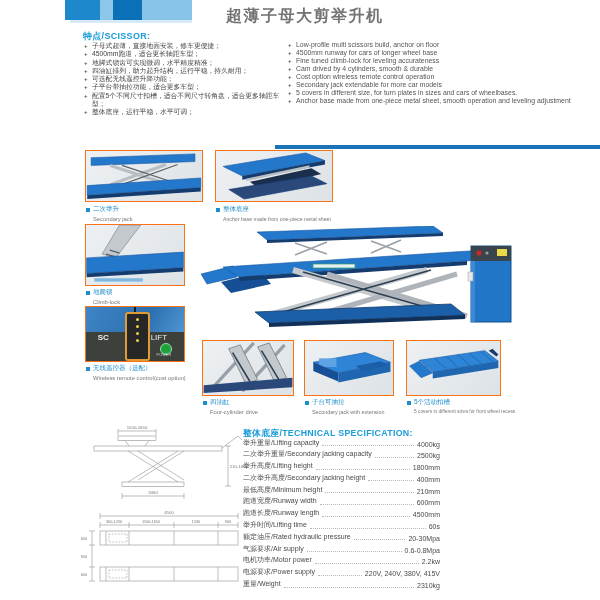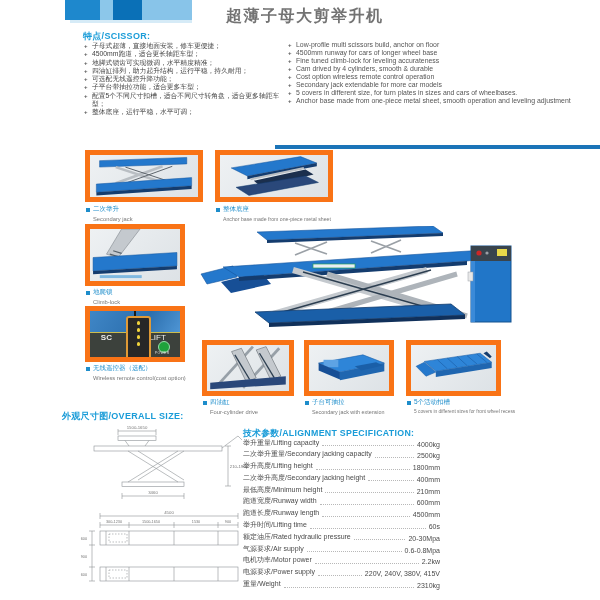--- a/index.html
+++ b/index.html
@@ -14,21 +14,21 @@
   .sec-head{position:absolute;font-size:9px;font-weight:bold;color:#1a9cd8;letter-spacing:.3px;white-space:nowrap;}
   
   .feat-list{position:absolute;}
   .fi{display:flex;}
   .fi .b{width:8px;font-size:6px;font-weight:bold;color:#555;flex:0 0 8px;line-height:inherit;}
   .feat-cn{left:84px;top:42px;width:208px;font-size:6.8px;line-height:8.3px;color:#444;}
   .feat-en{left:288px;top:41px;width:302px;font-size:6.9px;line-height:8px;color:#555;}
   
   .blue-line{position:absolute;left:275px;top:145px;width:325px;height:4px;background:#1b74b8;}
   
-  .tile{position:absolute;background:linear-gradient(135deg,#eef1f3,#dde2e6);border:5px solid #f97316;box-sizing:border-box;overflow:hidden;}
+  .tile{position:absolute;background:linear-gradient(135deg,#eef1f3,#dde2e6);border:1px solid #f97316;box-sizing:border-box;overflow:hidden;}
   .tile svg{display:block;width:100%;height:100%;}
   .cap{position:absolute;}
   .cap-cn{display:flex;align-items:center;font-size:6.5px;color:#1d8dcb;white-space:nowrap;}
   .cap-sq{width:4px;height:4px;background:#1d8dcb;margin-right:3px;flex:0 0 4px;}
   .cap-en{font-size:5.8px;color:#777;margin-left:7px;margin-top:1.5px;white-space:nowrap;}
   
   .remote-bg-top{position:absolute;left:0;top:0;width:100%;height:46%;background:linear-gradient(120deg,#3f86c6,#2c6fae 60%,#4e95d4);}
   .remote-yline{position:absolute;left:0;top:46%;width:100%;height:1.5px;background:#cdbd4e;}
   .remote-bg-bot{position:absolute;left:0;top:47%;width:100%;height:53%;background:#3c413c;}
   .remote-cable{position:absolute;left:49%;top:0;width:1.5px;height:16%;background:#1a1a1a;}
@@ -300,21 +300,20 @@
     </svg>
   </div>
   <div class="cap" style="left:407px;top:398px;">
     <div class="cap-cn">
         <span class="cap-sq"></span>
         <span>5个活动扣槽</span>
       </div>
     <div class="cap-en" style="font-size:4.8px;">5 covers in different sizes for front wheel recess</div>
   </div>
 
-  <div class="sec-head" style="left:62px;top:410px;">外观尺寸图/OVERALL SIZE:</div>
 
   <div class="draw abs" style="left:80px;top:424px;">
     <svg width="170" height="84" viewBox="0 0 170 84">
       <g stroke="#8d9296" stroke-width="0.6" fill="none">
         <line x1="38" y1="7" x2="76" y2="7"></line>
           <line x1="38" y1="5" x2="38" y2="11"></line>
           <line x1="76" y1="5" x2="76" y2="11"></line>
         <rect x="38" y="12" width="38" height="4.5"></rect>
         <line x1="45" y1="16.5" x2="49" y2="22"></line>
           <line x1="69" y1="16.5" x2="65" y2="22"></line>
@@ -373,21 +372,21 @@
       <text class="dw-text" style="font-size:3.8px" x="44" y="15" text-anchor="middle">300-1230</text>
       <text class="dw-text" style="font-size:3.8px" x="81" y="15" text-anchor="middle">1500-1650</text>
       <text class="dw-text" style="font-size:3.8px" x="126" y="15" text-anchor="middle">1530</text>
       <text class="dw-text" style="font-size:3.8px" x="158" y="15" text-anchor="middle">900</text>
       <text class="dw-text" style="font-size:3.8px" x="17" y="32" text-anchor="end">600</text>
       <text class="dw-text" style="font-size:3.8px" x="17" y="50" text-anchor="end">900</text>
       <text class="dw-text" style="font-size:3.8px" x="17" y="68" text-anchor="end">600</text>
     </svg>
   </div>
 
-  <div class="sec-head" style="left:243px;top:428px;font-size:8.8px;">技术参数/ALIGNMENT SPECIFICATION:</div>
+  <div class="sec-head" style="left:243px;top:428px;font-size:8.8px;">整体底座/TECHNICAL SPECIFICATION:</div>
 
   <div class="spec">
     <div class="srow">
         <span class="lb">举升重量/Lifting capacity</span>
         <span class="leader"></span>
         <span class="val">4000kg</span>
       </div>
     <div class="srow">
         <span class="lb">二次举升重量/Secondary jacking capacity</span>
         <span class="leader"></span>

